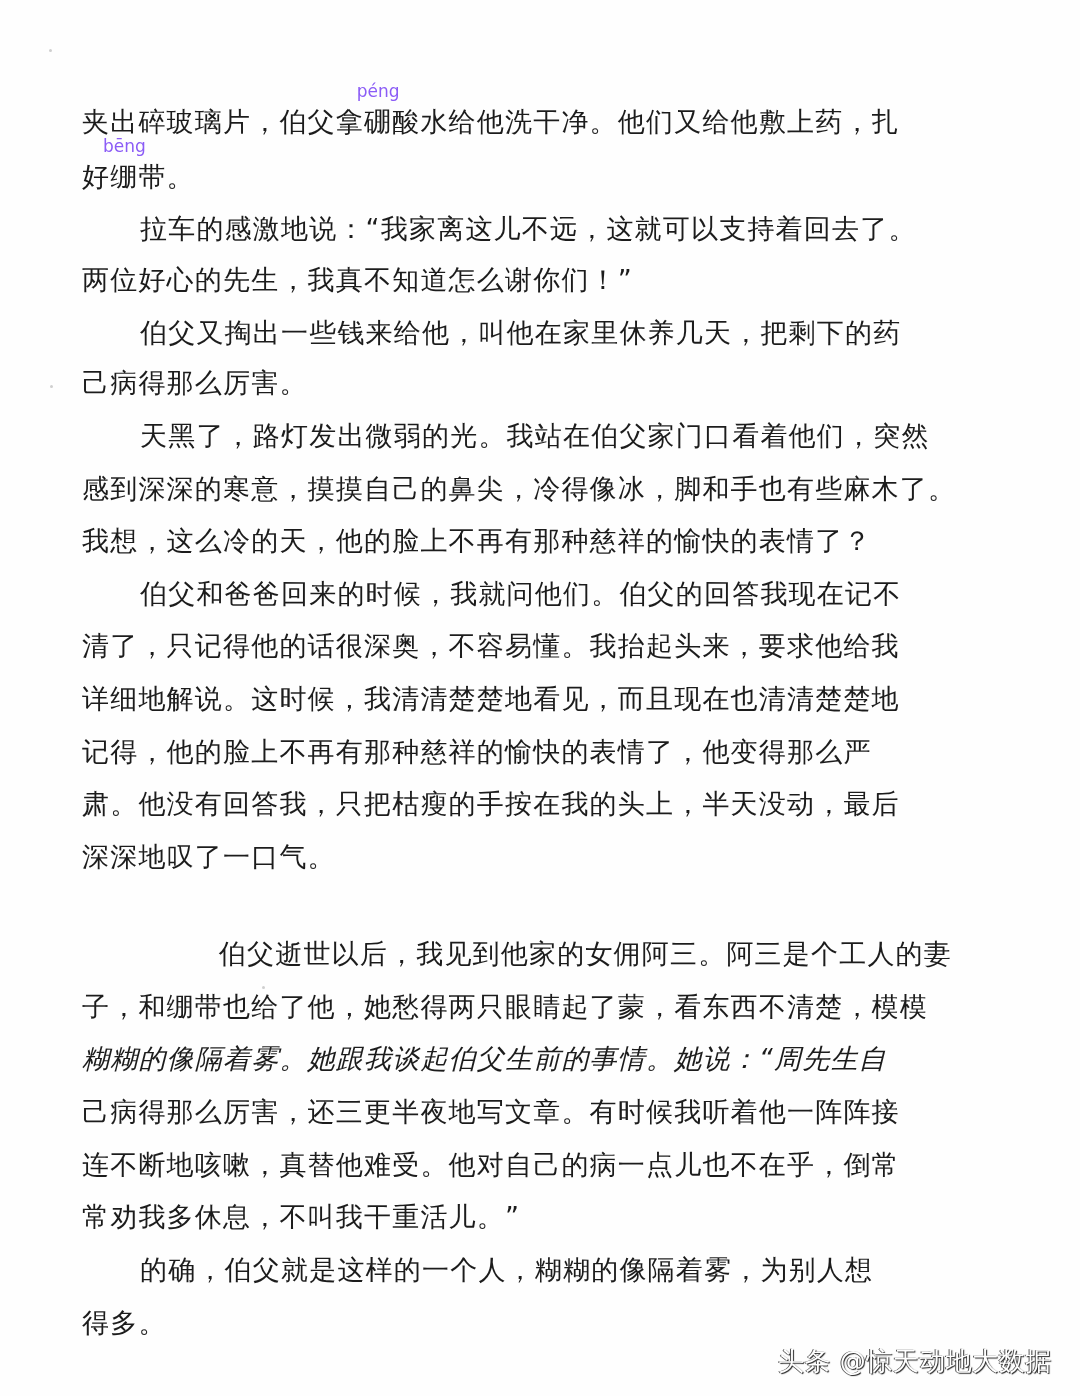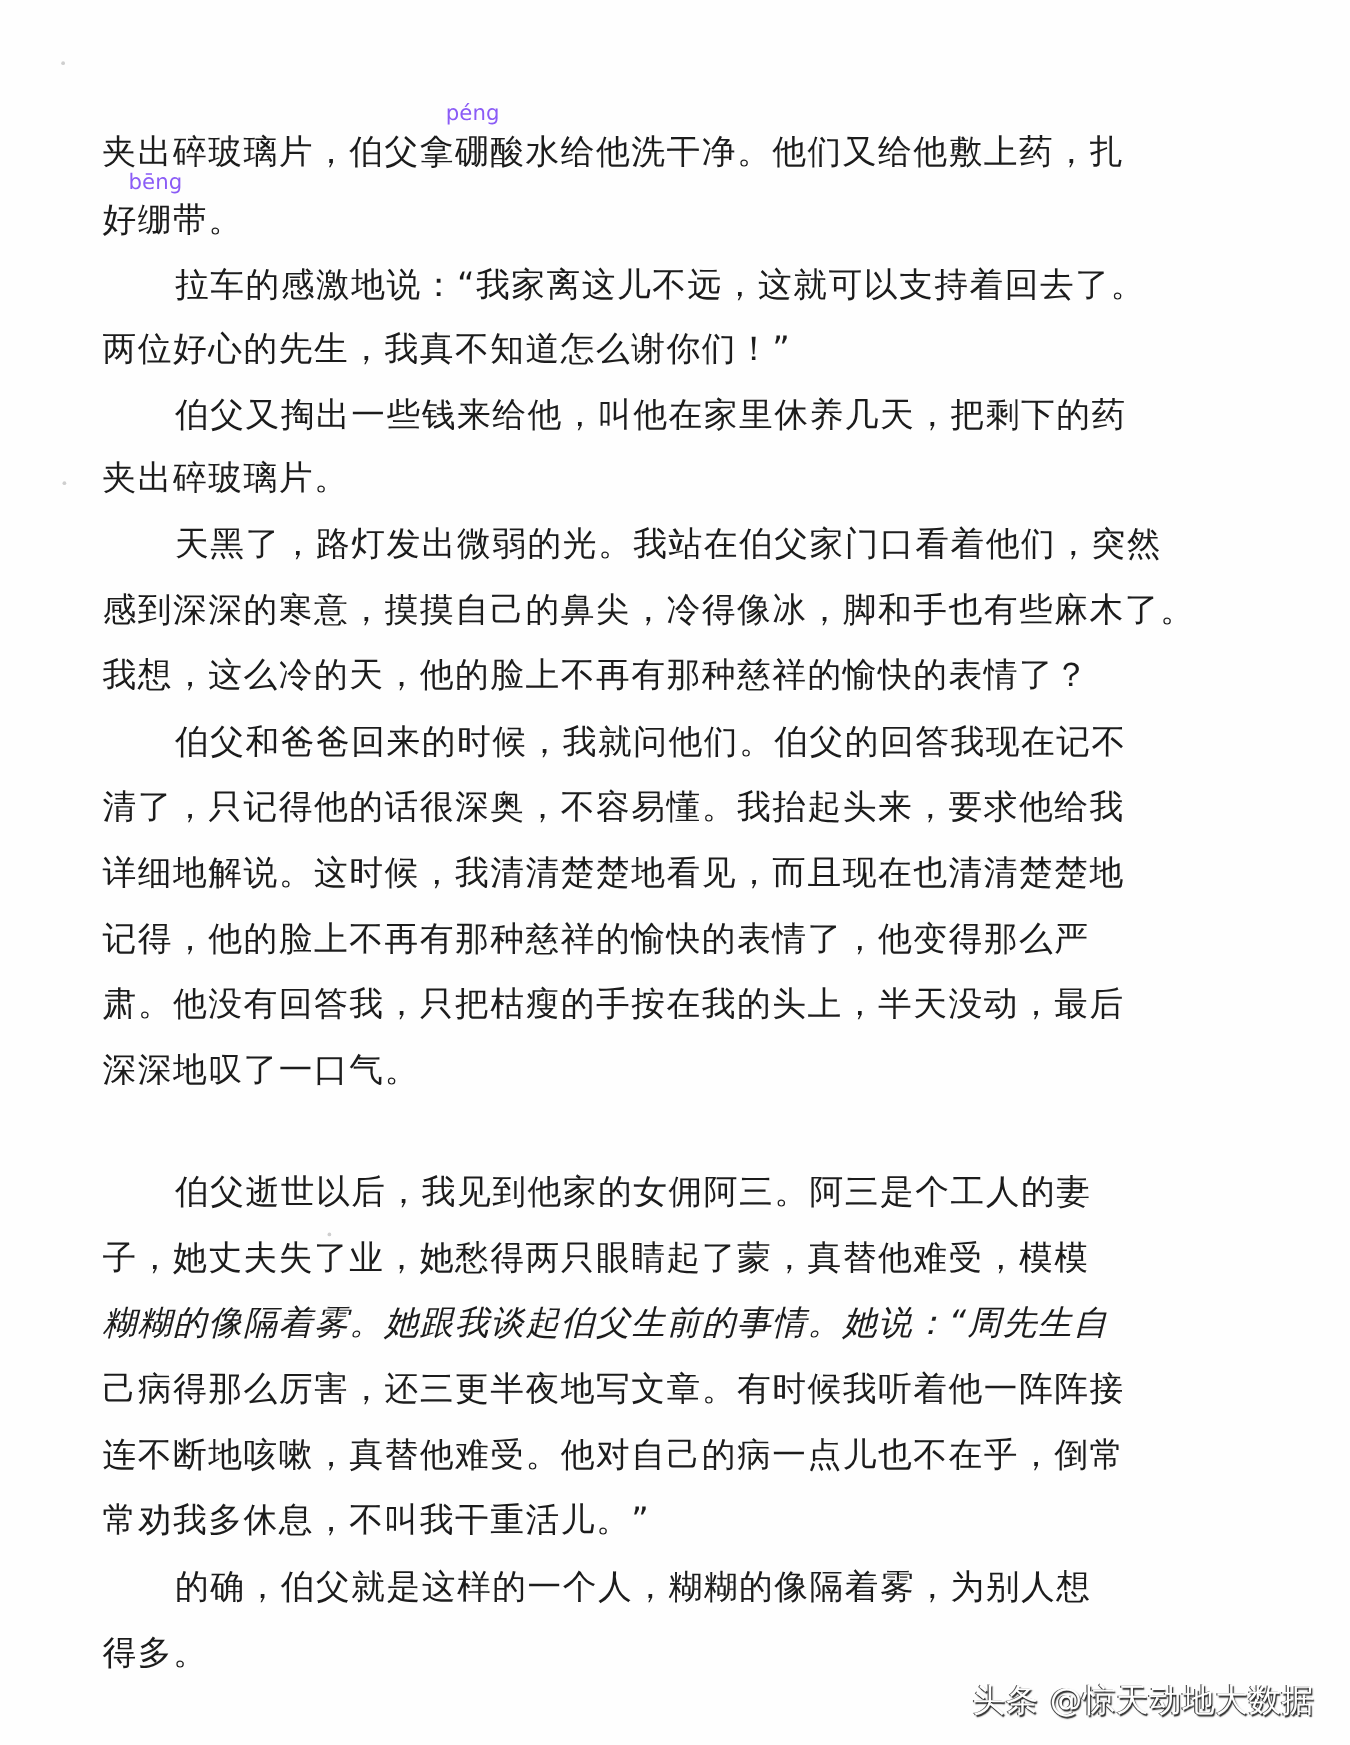--- a/index.html
+++ b/index.html
@@ -80,35 +80,35 @@
     <span>夹出碎玻璃片，伯父拿</span><span class="ruby-wrap"><span class="pinyin">péng</span><span>硼</span></span><span>酸水给他洗干净。他们又给他敷上药，扎</span>
   </div>
   <div class="line" style="top:159px;">
     <span>好</span><span class="ruby-wrap"><span class="pinyin">bēng</span><span>绷</span></span><span>带。</span>
   </div>
 
   <div class="line indent" style="top:211px;">拉车的感激地说：“我家离这儿不远，这就可以支持着回去了。</div>
   <div class="line" style="top:262px;">两位好心的先生，我真不知道怎么谢你们！”</div>
 
   <div class="line indent" style="top:315px;">伯父又掏出一些钱来给他，叫他在家里休养几天，把剩下的药</div>
-  <div class="line" style="top:365px;">夹出碎玻璃片。</div>
+  <div class="line" style="top:365px;">己病得那么厉害。</div>
 
   <div class="line indent" style="top:418px;">天黑了，路灯发出微弱的光。我站在伯父家门口看着他们，突然</div>
   <div class="line" style="top:471px;">感到深深的寒意，摸摸自己的鼻尖，冷得像冰，脚和手也有些麻木了。</div>
   <div class="line" style="top:523px;">我想，这么冷的天，他的脸上不再有那种慈祥的愉快的表情了？</div>
 
   <div class="line" style="top:628px;">清了，只记得他的话很深奥，不容易懂。我抬起头来，要求他给我</div>
   <div class="line indent" style="top:576px;">伯父和爸爸回来的时候，我就问他们。伯父的回答我现在记不</div>
   <div class="line" style="top:681px;">详细地解说。这时候，我清清楚楚地看见，而且现在也清清楚楚地</div>
   <div class="line" style="top:734px;">记得，他的脸上不再有那种慈祥的愉快的表情了，他变得那么严</div>
   <div class="line" style="top:839px;">深深地叹了一口气。</div>
   <div class="line" style="top:786px;">肃。他没有回答我，只把枯瘦的手按在我的头上，半天没动，最后</div>
 
-  <div class="line indent" style="top:936px;">伯父逝世以后，我见到他家的女佣阿三。阿三是个工人的妻</div>
-  <div class="line" style="top:989px;">子，她丈夫失了业，她愁得两只眼睛起了蒙，真替他难受，模模</div>
+  <div class="line indent" style="top:936px;text-align:right;">伯父逝世以后，我见到他家的女佣阿三。阿三是个工人的妻</div>
+  <div class="line" style="top:989px;">子，和绷带也给了他，她愁得两只眼睛起了蒙，看东西不清楚，模模</div>
   <div class="line" style="top:1041px;font-style:italic;">糊糊的像隔着雾。她跟我谈起伯父生前的事情。她说：“周先生自</div>
   <div class="line" style="top:1094px;">己病得那么厉害，还三更半夜地写文章。有时候我听着他一阵阵接</div>
   <div class="line" style="top:1147px;">连不断地咳嗽，真替他难受。他对自己的病一点儿也不在乎，倒常</div>
   <div class="line" style="top:1199px;">常劝我多休息，不叫我干重活儿。”</div>
 
   <div class="line indent" style="top:1252px;">的确，伯父就是这样的一个人，糊糊的像隔着雾，为别人想</div>
   <div class="line" style="top:1305px;">得多。</div>
 
   <div class="watermark">头条 @惊天动地大数据</div>
 </div>

